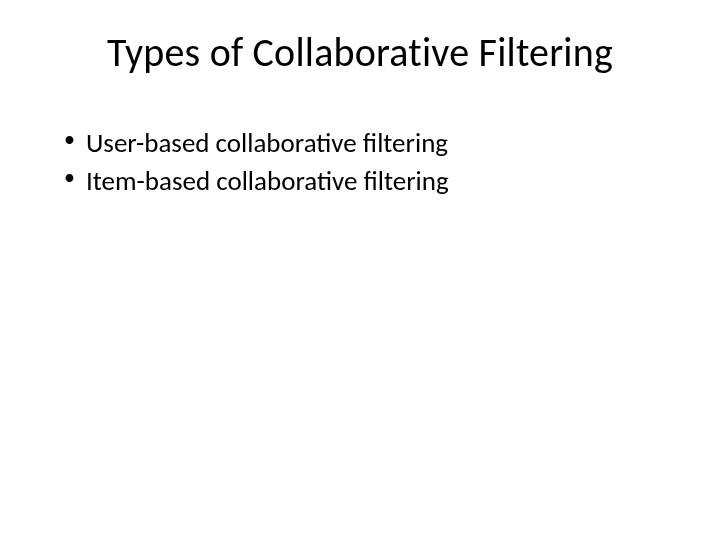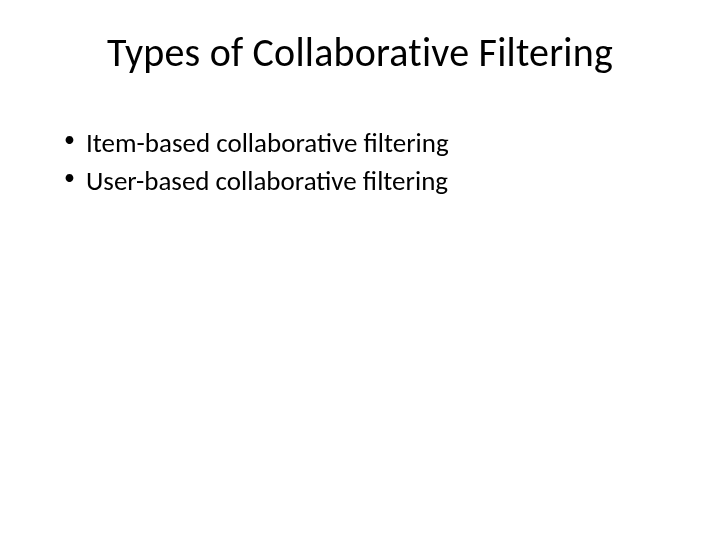--- a/index.html
+++ b/index.html
@@ -45,16 +45,16 @@
       top: 0;
       font-size: 22px;
     }
   </style>
 </head>
 <body>
 
 <div class="slide">
   <h1 class="title">Types of Collaborative Filtering</h1>
   <ul class="bullets">
+    <li>User-based collaborative filtering</li>
     <li>Item-based collaborative filtering</li>
-    <li>User-based collaborative filtering</li>
   </ul>
 </div>
 
 </body></html>

